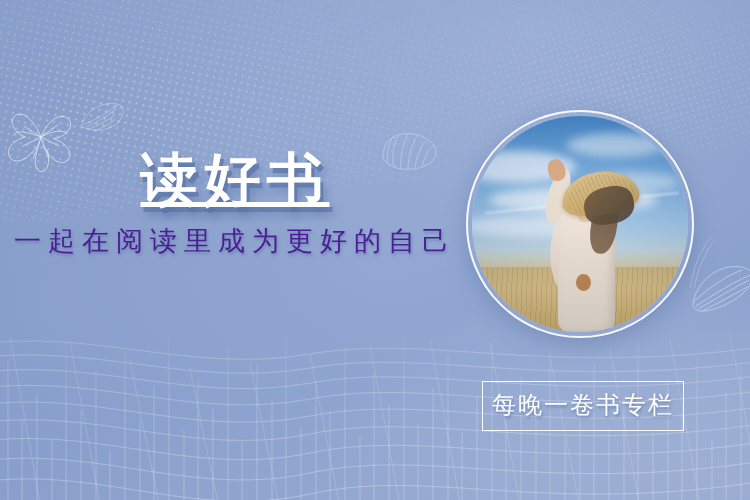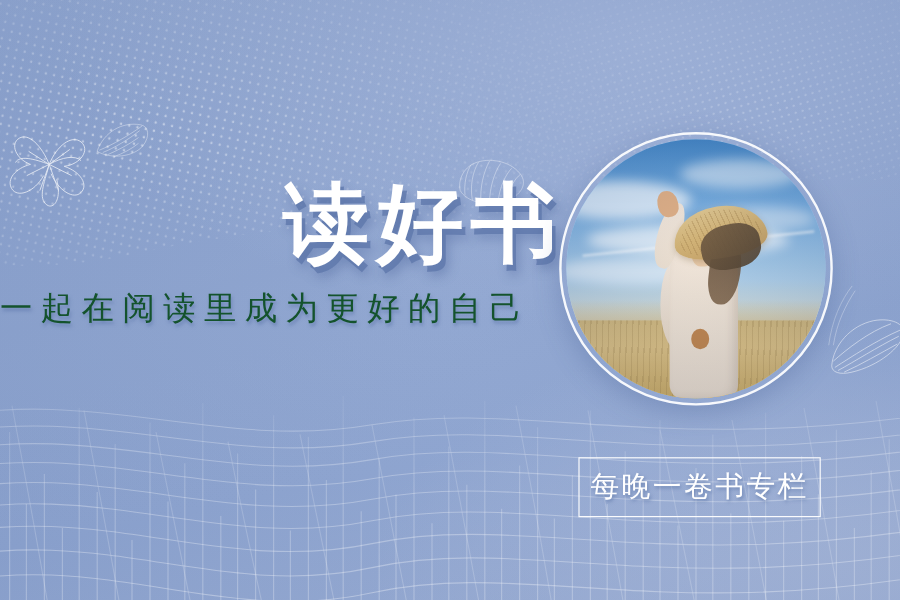--- a/index.html
+++ b/index.html
@@ -58,34 +58,35 @@
   .deco-flower-left{left:2px;top:98px;width:78px;height:78px;opacity:.8;}
   .deco-petal-left{left:78px;top:100px;width:48px;height:34px;opacity:.75;}
   .deco-flower-top{left:378px;top:128px;width:62px;height:46px;opacity:.7;}
   .deco-leaf-right{right:-6px;top:262px;width:66px;height:52px;opacity:.7;}
   .deco-stem-right{right:36px;top:236px;width:26px;height:54px;opacity:.5;}
 
   
   .text-block{position:absolute;left:0;top:150px;width:470px;}
   .title{
     margin:0;
-    text-align:right;
+    text-align:center;
     color:#ffffff;
-    font-size:72px;
+    font-size:57px;
     line-height:1.04;
     font-weight:700;
     letter-spacing:6px;
     text-shadow:
       3px 5px 0 rgba(92,118,170,.75),
       5px 8px 10px rgba(70,95,150,.45);
+    text-decoration: underline;
   }
   .subtitle{
     margin:14px 0 0 0;
-    text-align:left;
-    color:#14532d;
+    text-align:center;
+    color:#4c1d95;
     font-size:27px;
     letter-spacing:7px;
     font-weight:400;
     text-shadow:1px 2px 3px rgba(86,112,165,.6);
   }
 
   
   .photo-wrap{
     position:absolute;left:466px;top:110px;width:228px;height:228px;
     border-radius:50%;

